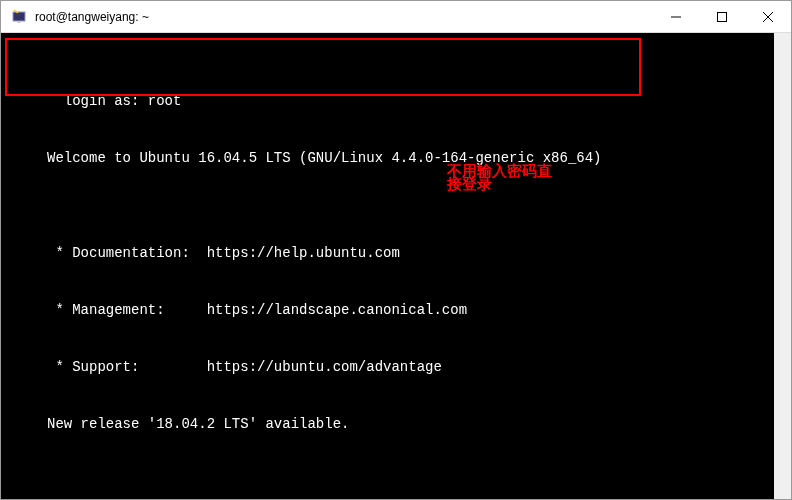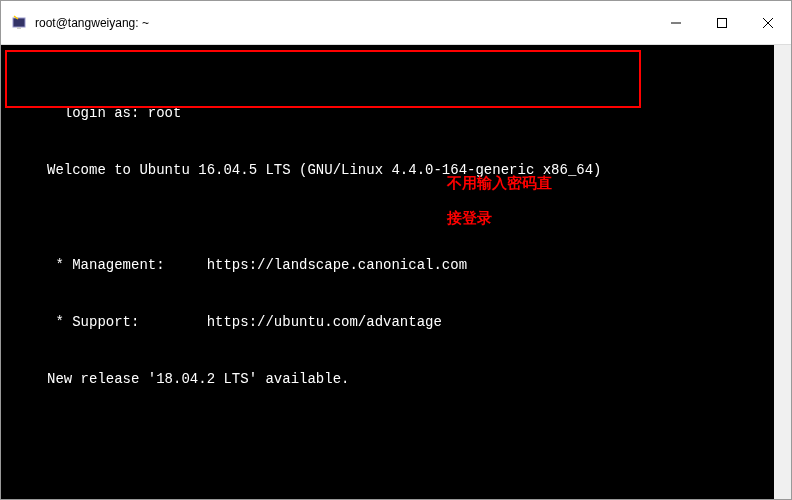--- a/index.html
+++ b/index.html
@@ -16,21 +16,21 @@
     }
     .window {
       width: 792px;
       height: 500px;
       background: #fff;
       border: 1px solid #999;
       display: flex;
       flex-direction: column;
     }
     .titlebar {
-      height: 44px;
+      height: 32px;
       background: #fff;
       display: flex;
       align-items: center;
       border-bottom: 1px solid #ddd;
     }
     .titlebar-icon {
       width: 20px;
       height: 20px;
       margin-left: 8px;
       display: flex;
@@ -91,21 +91,21 @@
       font-family: "SimSun", "Microsoft YaHei", sans-serif;
       font-size: 15px;
       font-weight: bold;
       line-height: 19px;
     }
     .annotation.line1 {
       top: 128px;
       left: 446px;
     }
     .annotation.line2 {
-      top: 163px;
+      top: 141px;
       left: 446px;
     }
     .scrollbar {
       position: absolute;
       right: 0;
       top: 0;
       width: 17px;
       height: 100%;
       background: #f0f0f0;
     }
@@ -146,20 +146,21 @@
           </svg>
       </div>
     </div>
   </div>
 
   <div class="terminal">
     <div class="highlight-box"></div>
     <span class="term-line">  login as: root</span>
     <span class="term-line">Welcome to Ubuntu 16.04.5 LTS (GNU/Linux 4.4.0-164-generic x86_64)</span>
     <span class="term-line"></span>
+    <span class="term-line"> * Documentation:  https://help.ubuntu.com</span>
     <span class="term-line"> * Management:     https://landscape.canonical.com</span>
     <span class="term-line"> * Support:        https://ubuntu.com/advantage</span>
     <span class="term-line">New release '18.04.2 LTS' available.</span>
     
     <span class="term-line"></span>
     <span class="term-line"></span>
     
     <span class="term-line"></span>
     
     

